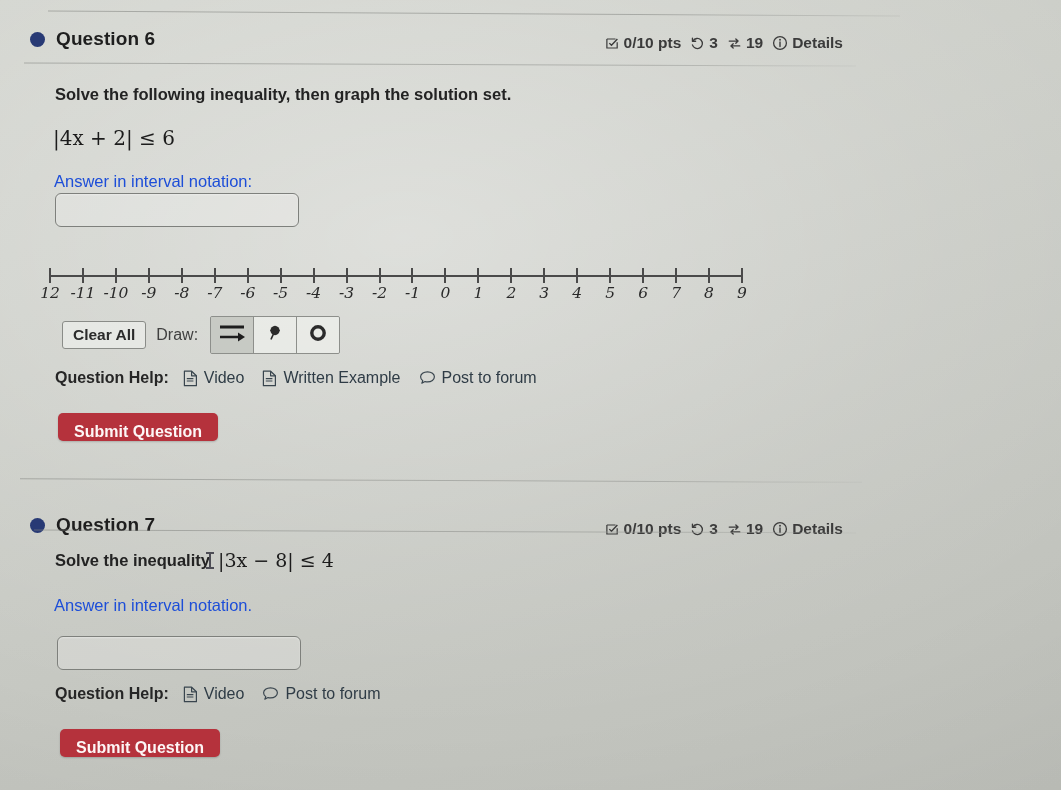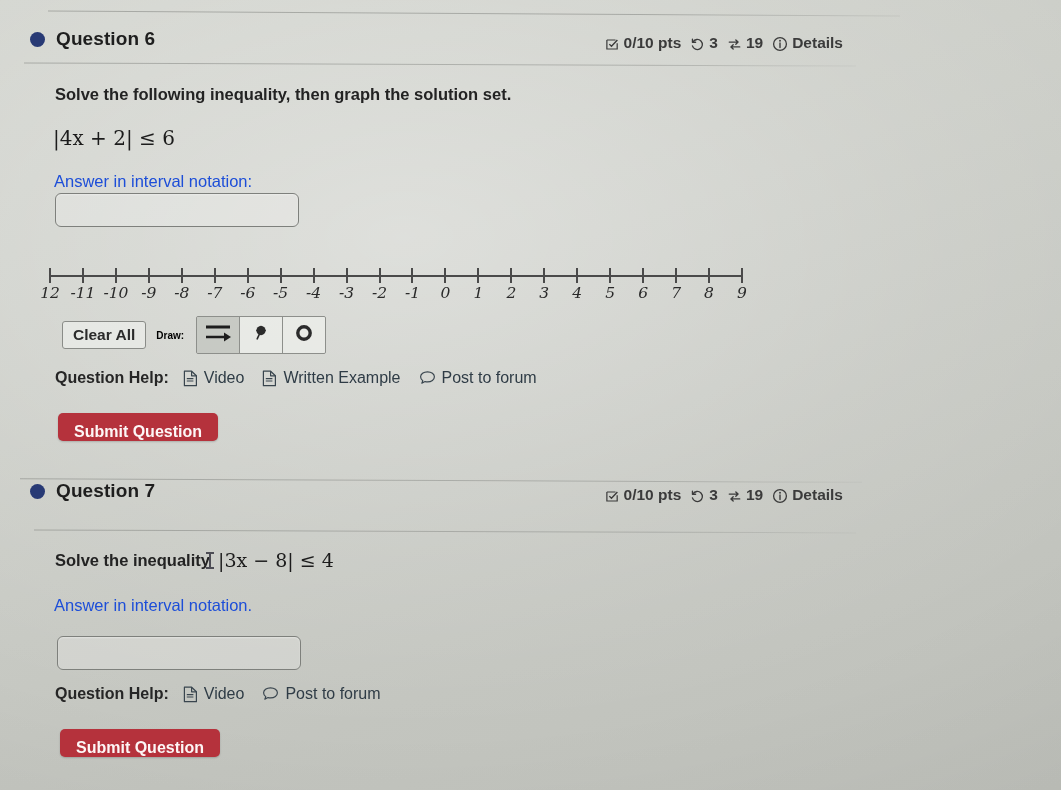--- a/index.html
+++ b/index.html
@@ -71,21 +71,21 @@
     right: 218px;
     top: 6px;
     display: flex;
     align-items: center;
     gap: 9px;
     font-size: 15.5px;
     font-weight: bold;
     color: #3b3b3b;
     white-space: nowrap;
   }
-  .q-meta .grp { display: inline-flex; align-items: flex-end; gap: 4px; }
+  .q-meta .grp { display: inline-flex; align-items: center; gap: 4px; }
   .q-meta svg { display: block; }
   .q-meta .details { font-weight: bold; }
 
   .divider {
     position: absolute;
     height: 1px;
     background: linear-gradient(90deg, rgba(130,132,128,0.55), rgba(150,152,148,0.60) 75%, rgba(168,170,166,0.20));
   }
 
   
@@ -167,23 +167,23 @@
     background: rgba(244,245,242,0.55);
     border-radius: 3px;
     font-size: 15.5px;
     font-weight: bold;
     color: #2b2b2b;
     padding: 4px 10px 5px;
     line-height: 1.15;
     cursor: pointer;
   }
   .draw-label {
-    font-size: 10px;
-    font-weight: bold;
-    color: #000000;
+    font-size: 16px;
+    font-weight: normal;
+    color: #404040;
   }
   .tool-group {
     display: flex;
     border: 1px solid #8d8f8b;
     border-radius: 2px;
     overflow: hidden;
     margin-left: 2px;
   }
   .tool-btn {
     width: 42px;
@@ -426,21 +426,21 @@
           </svg>
       </span>
       <span>Post to forum</span>
     </span>
   </div>
 
   <button class="submit-btn" style="left:58px; top:413px;">Submit Question</button>
 
   <div class="divider" style="left:20px; top:480px; width:842px; transform:rotate(0.25deg);"></div>
 
-  <div class="q-header" style="top:480px;">
+  <div class="q-header" style="top:514px;">
     <div class="q-title">
       <span class="q-dot"></span>
       <span>Question 7</span>
     </div>
     <div class="q-meta">
       <span class="grp">
         <span>
           <svg width="15" height="15" viewBox="0 0 16 16">
               <path d="M2 3.2h9.2M2 3.2v9.6h11V6.6M2 12.8h11" fill="none" stroke="#3b3b3b" stroke-width="1.3"></path>
               <path d="M4.6 7.6l2.3 2.3 6.3-6.6" fill="none" stroke="#3b3b3b" stroke-width="1.5"></path>

